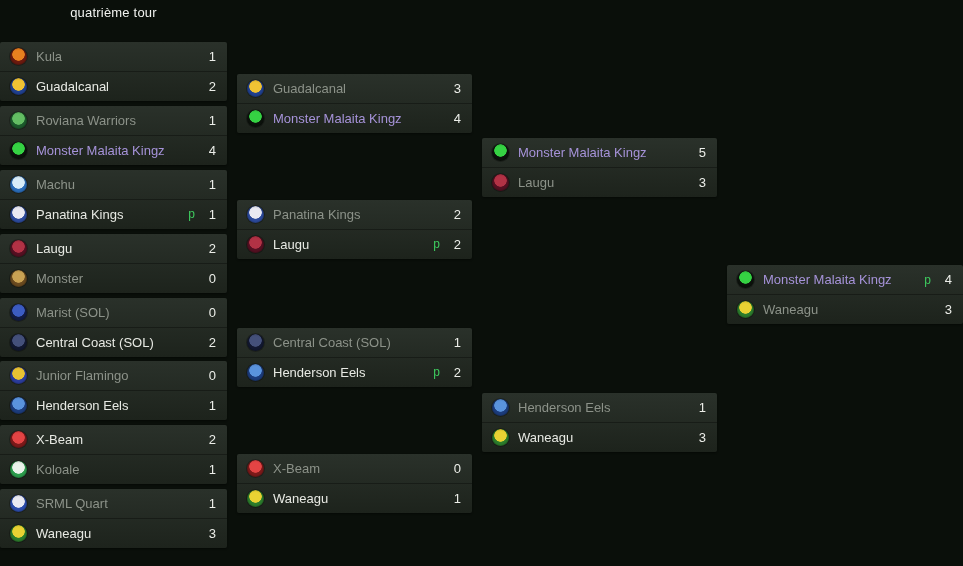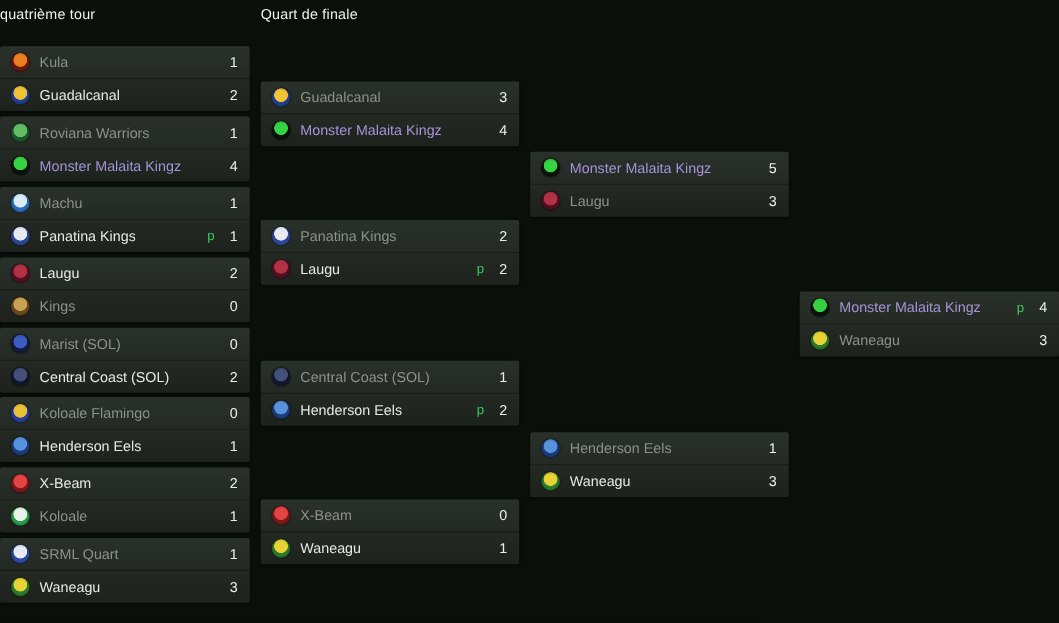--- a/index.html
+++ b/index.html
@@ -6,21 +6,21 @@
   html,body{width:963px;height:566px;overflow:hidden}
   body{
     background:var(--bg,#0a0f0a);
     font-family:"Liberation Sans",sans-serif;
     color:#e7e9e3;
   }
   .stage{position:relative;width:963px;height:566px}
   .col{position:absolute;top:0;height:566px}
   .round-title{
     position:absolute;top:5px;left:0;right:0;
-    font-size:13px;color:#f1f2ef;letter-spacing:.2px;
+    text-align:center;font-size:13px;color:#f1f2ef;letter-spacing:.2px;
   }
   .match{
     position:absolute;left:0;right:0;height:59px;border-radius:2px;
     background:linear-gradient(180deg,var(--panel-top,#2a312a),var(--panel-bottom,#1d231c));
     box-shadow:0 1px 2px rgba(0,0,0,.45);
   }
   .row{
     display:flex;align-items:center;height:29px;
     padding:0 11px 0 10px;font-size:13px;cursor:default;
   }
@@ -99,21 +99,21 @@
     <div class="match" style="top:234px">
       <div class="row">
         <span class="badge" style="background: radial-gradient(circle at 50% 38%, rgb(178, 50, 69) 0px, rgb(178, 50, 69) 44%, rgb(85, 16, 34) 48%, rgb(85, 16, 34) 100%);"></span>
         <span class="tname" data-state="winner">Laugu</span>
         <span class="spacer"></span>
         <span class="pen"></span>
         <span class="score">2</span>
       </div>
       <div class="row">
         <span class="badge" style="background: radial-gradient(circle at 50% 38%, rgb(201, 162, 83) 0px, rgb(201, 162, 83) 44%, rgb(106, 74, 31) 48%, rgb(106, 74, 31) 100%);"></span>
-        <span class="tname" data-state="loser">Kings</span>
+        <span class="tname" data-state="loser">Monster</span>
         <span class="spacer"></span>
         <span class="pen"></span>
         <span class="score">0</span>
       </div>
     </div>
 
     <div class="match" style="top:298px">
       <div class="row">
         <span class="badge" style="background: radial-gradient(circle at 50% 38%, rgb(60, 92, 194) 0px, rgb(60, 92, 194) 44%, rgb(19, 28, 68) 48%, rgb(19, 28, 68) 100%);"></span>
         <span class="tname" data-state="loser">Marist (SOL)</span>
@@ -126,21 +126,21 @@
         <span class="tname" data-state="winner">Central Coast (SOL)</span>
         <span class="spacer"></span>
         <span class="pen"></span>
         <span class="score">2</span>
       </div>
     </div>
 
     <div class="match" style="top:361px">
       <div class="row">
         <span class="badge" style="background: radial-gradient(circle at 50% 38%, rgb(233, 194, 51) 0px, rgb(233, 194, 51) 44%, rgb(43, 60, 156) 48%, rgb(43, 60, 156) 100%);"></span>
-        <span class="tname" data-state="loser">Koloale Flamingo</span>
+        <span class="tname" data-state="loser">Junior Flamingo</span>
         <span class="spacer"></span>
         <span class="pen"></span>
         <span class="score">0</span>
       </div>
       <div class="row">
         <span class="badge" style="background: radial-gradient(circle at 50% 38%, rgb(90, 147, 221) 0px, rgb(90, 147, 221) 44%, rgb(28, 60, 124) 48%, rgb(28, 60, 124) 100%);"></span>
         <span class="tname" data-state="winner">Henderson Eels</span>
         <span class="spacer"></span>
         <span class="pen"></span>
         <span class="score">1</span>
@@ -176,21 +176,20 @@
         <span class="badge" style="background: radial-gradient(circle at 50% 38%, rgb(233, 210, 51) 0px, rgb(233, 210, 51) 44%, rgb(44, 124, 44) 48%, rgb(44, 124, 44) 100%);"></span>
         <span class="tname" data-state="winner">Waneagu</span>
         <span class="spacer"></span>
         <span class="pen"></span>
         <span class="score">3</span>
       </div>
     </div>
   </div>
 
   <div class="col" style="left:237px;width:235px">
-    <div class="round-title">Quart de finale</div>
 
     <div class="match" style="top:74px">
       <div class="row">
         <span class="badge" style="background: radial-gradient(circle at 50% 38%, rgb(240, 195, 52) 0px, rgb(240, 195, 52) 44%, rgb(32, 64, 143) 48%, rgb(32, 64, 143) 100%);"></span>
         <span class="tname" data-state="loser">Guadalcanal</span>
         <span class="spacer"></span>
         <span class="pen"></span>
         <span class="score">3</span>
       </div>
       <div class="row">

